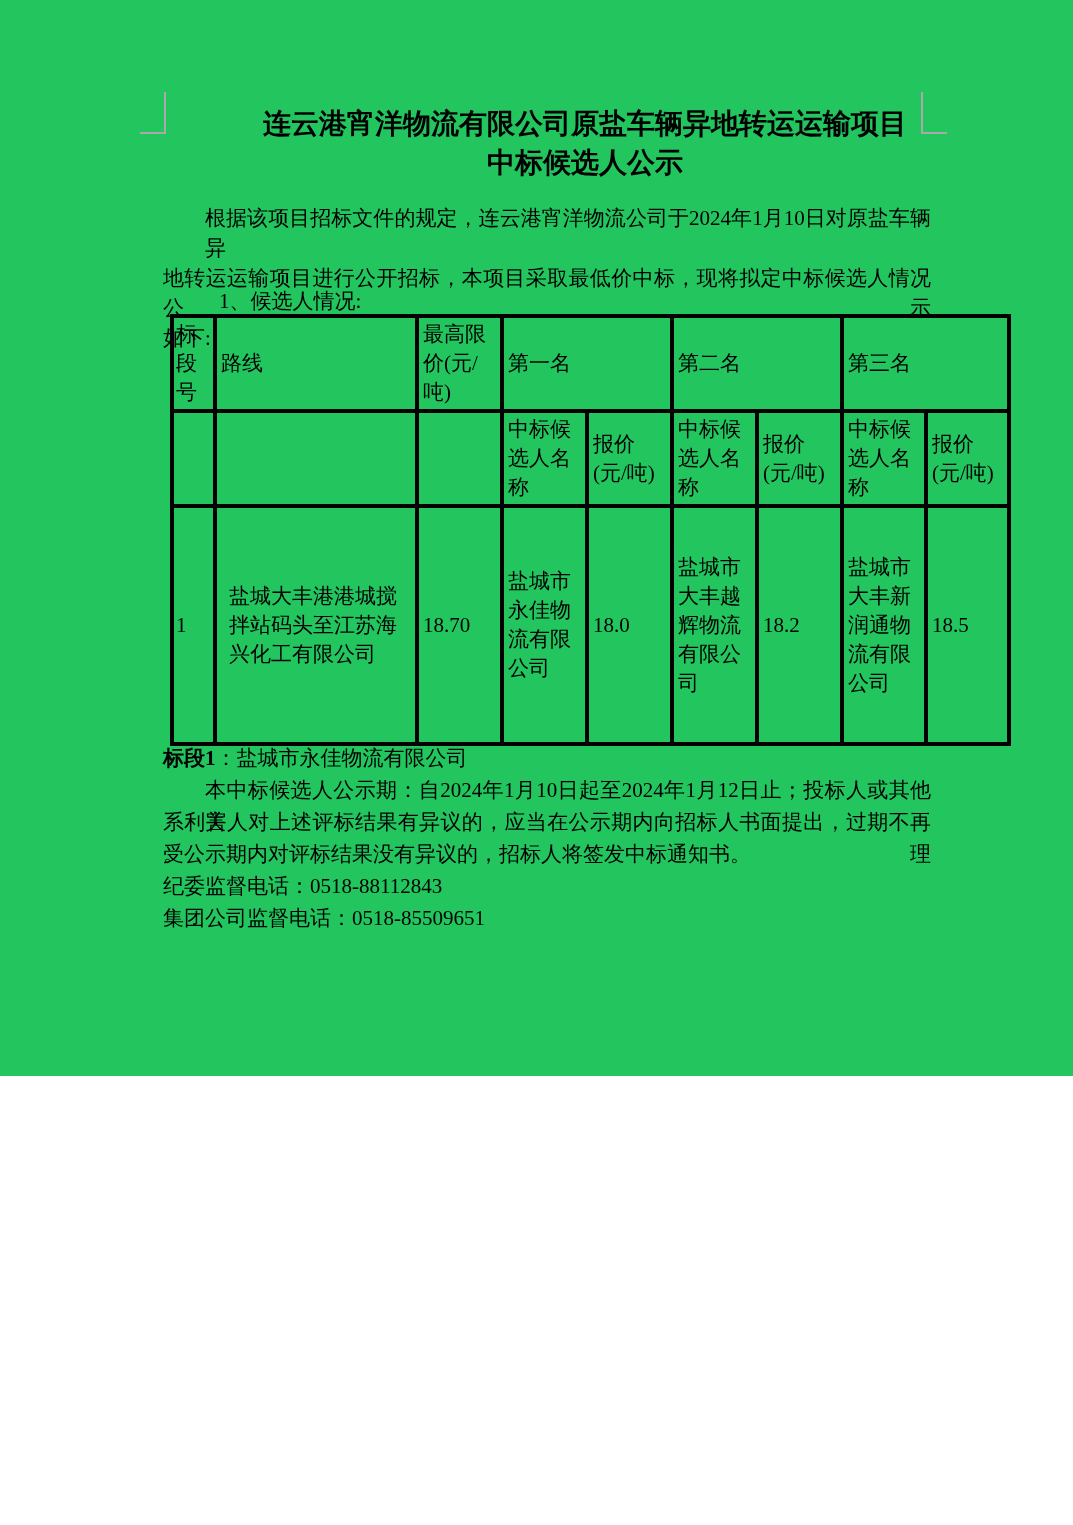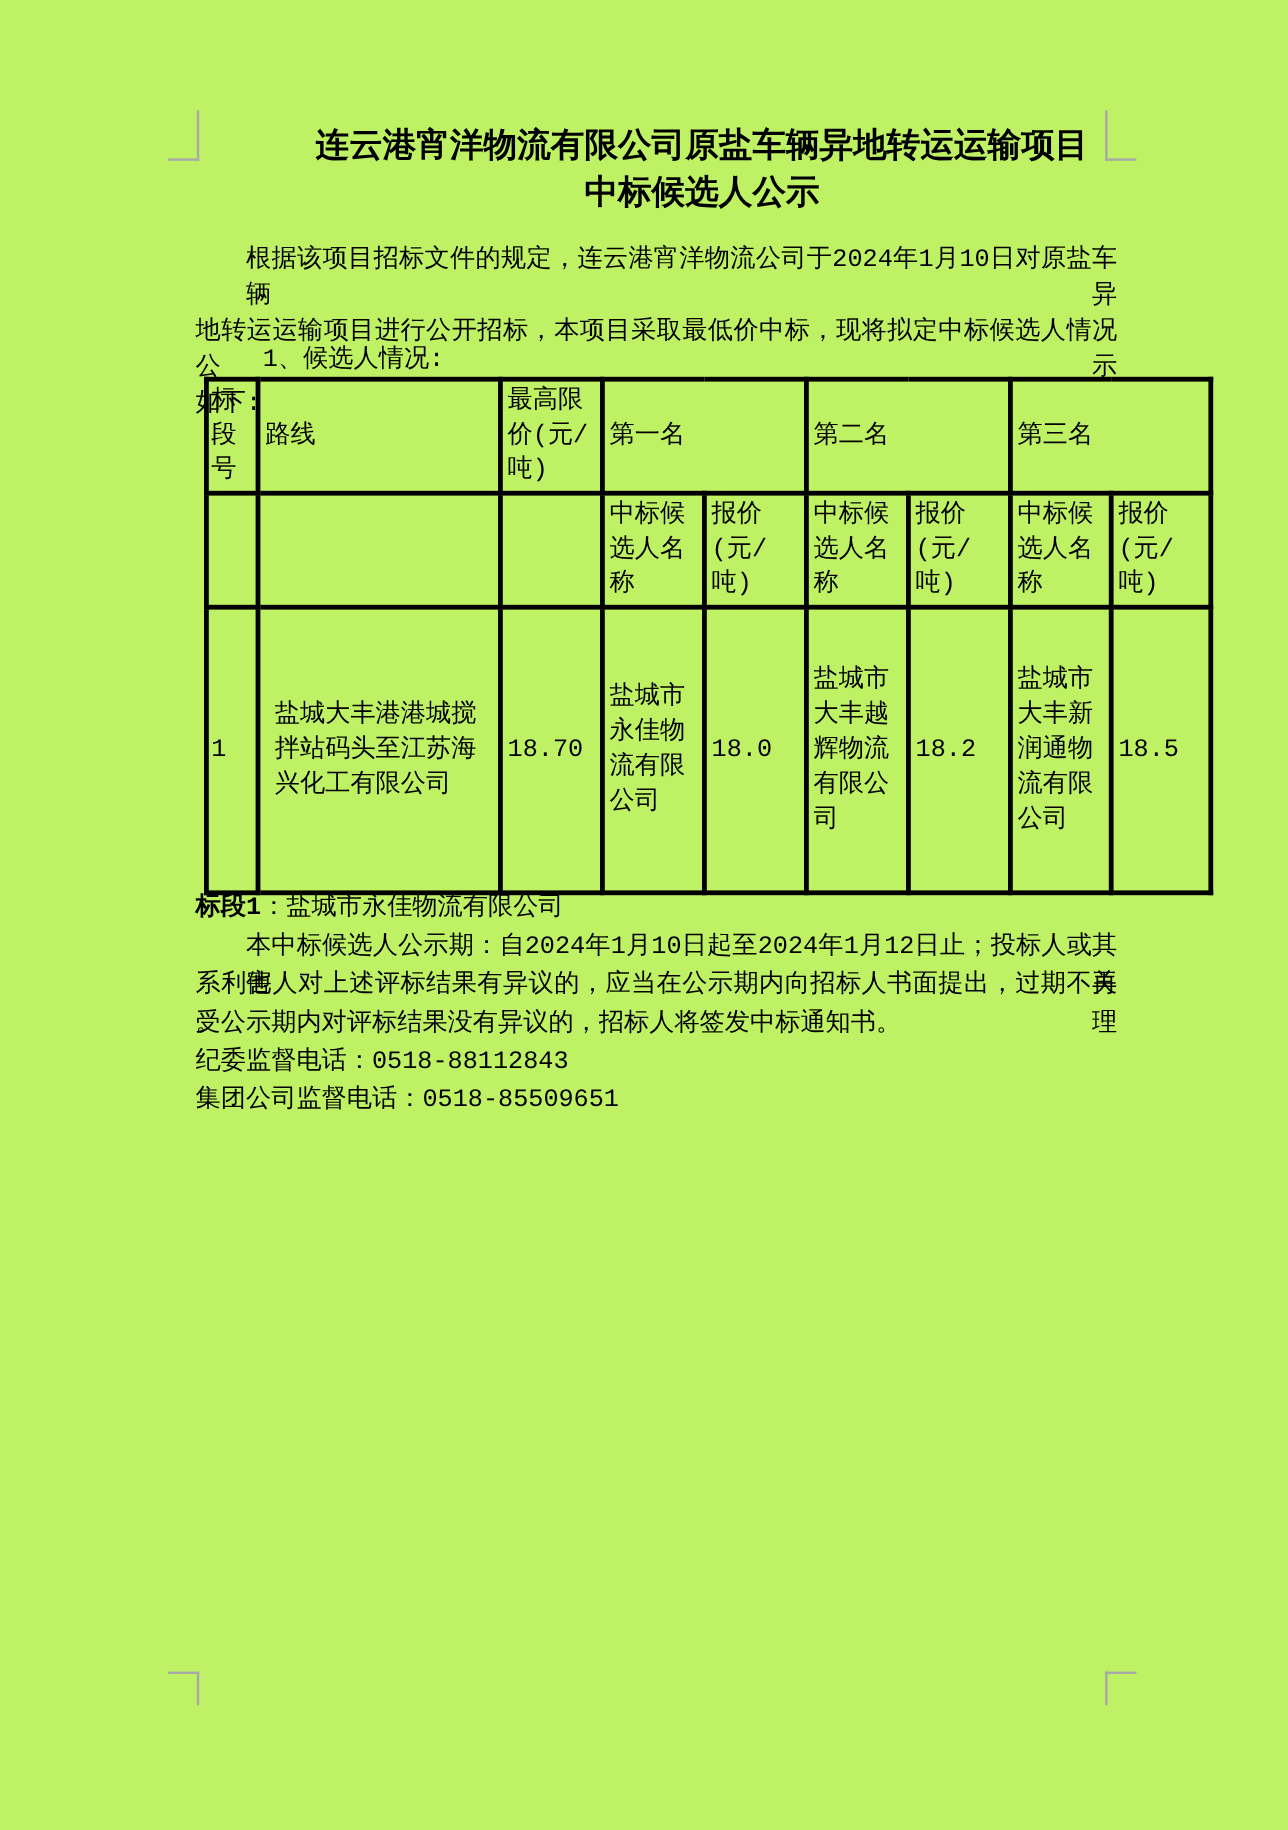--- a/index.html
+++ b/index.html
@@ -1,22 +1,22 @@
 <!DOCTYPE html>
 <html><head>
 <meta charset="utf-8">
 <style>
   html, body { margin: 0; padding: 0; background: #ffffff; }
   .page {
     position: relative;
     width: 1073px;
-    height: 1525px;
-    background: #bef264;
+    height: 1076px;
+    background: #22c55e;
     color: #000000;
-    font-family: Liberation Mono, monospace;
+    font-family: Liberation Serif, serif;
     overflow: hidden;
   }
   
   .crop { position: absolute; }
   .crop-tl { left: 140px; top: 92px;  width: 24px; height: 40px; border-right: 2px solid #a9a9a9; border-bottom: 2px solid #a9a9a9; }
   .crop-tr { left: 921px; top: 92px;  width: 24px; height: 40px; border-left: 2px solid #a9a9a9;  border-bottom: 2px solid #a9a9a9; }
   .crop-bl { left: 140px; top: 1393px; width: 24px; height: 26px; border-right: 2px solid #a9a9a9; border-top: 2px solid #a9a9a9; }
   .crop-br { left: 921px; top: 1393px; width: 24px; height: 26px; border-left: 2px solid #a9a9a9;  border-top: 2px solid #a9a9a9; }
 
   .title-block {

